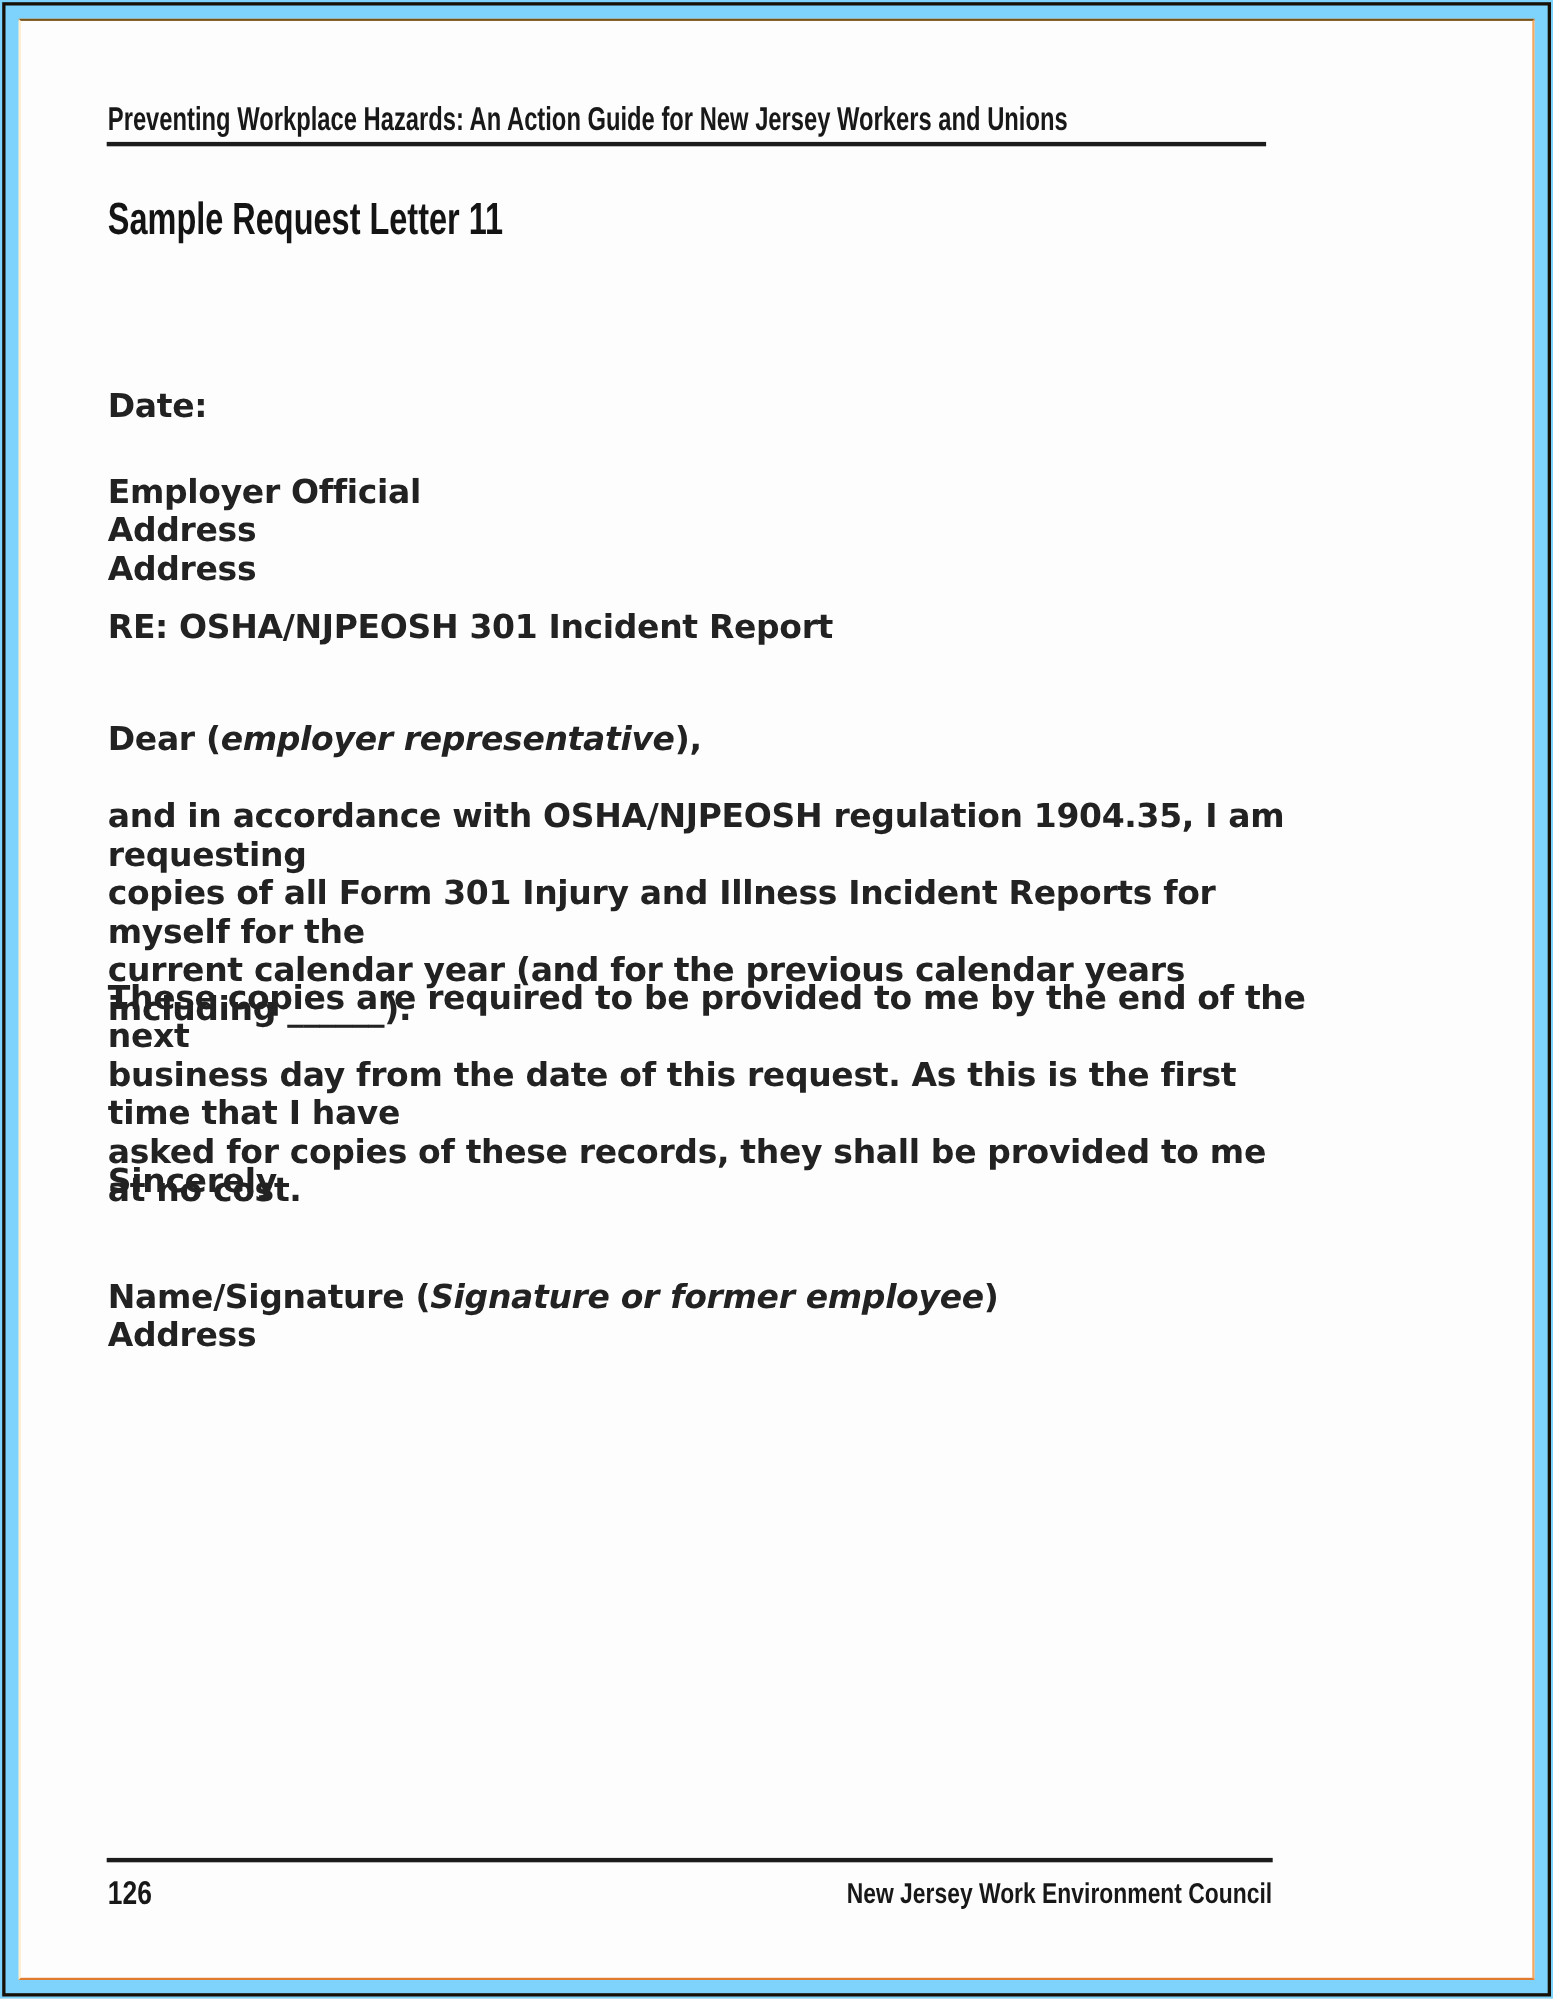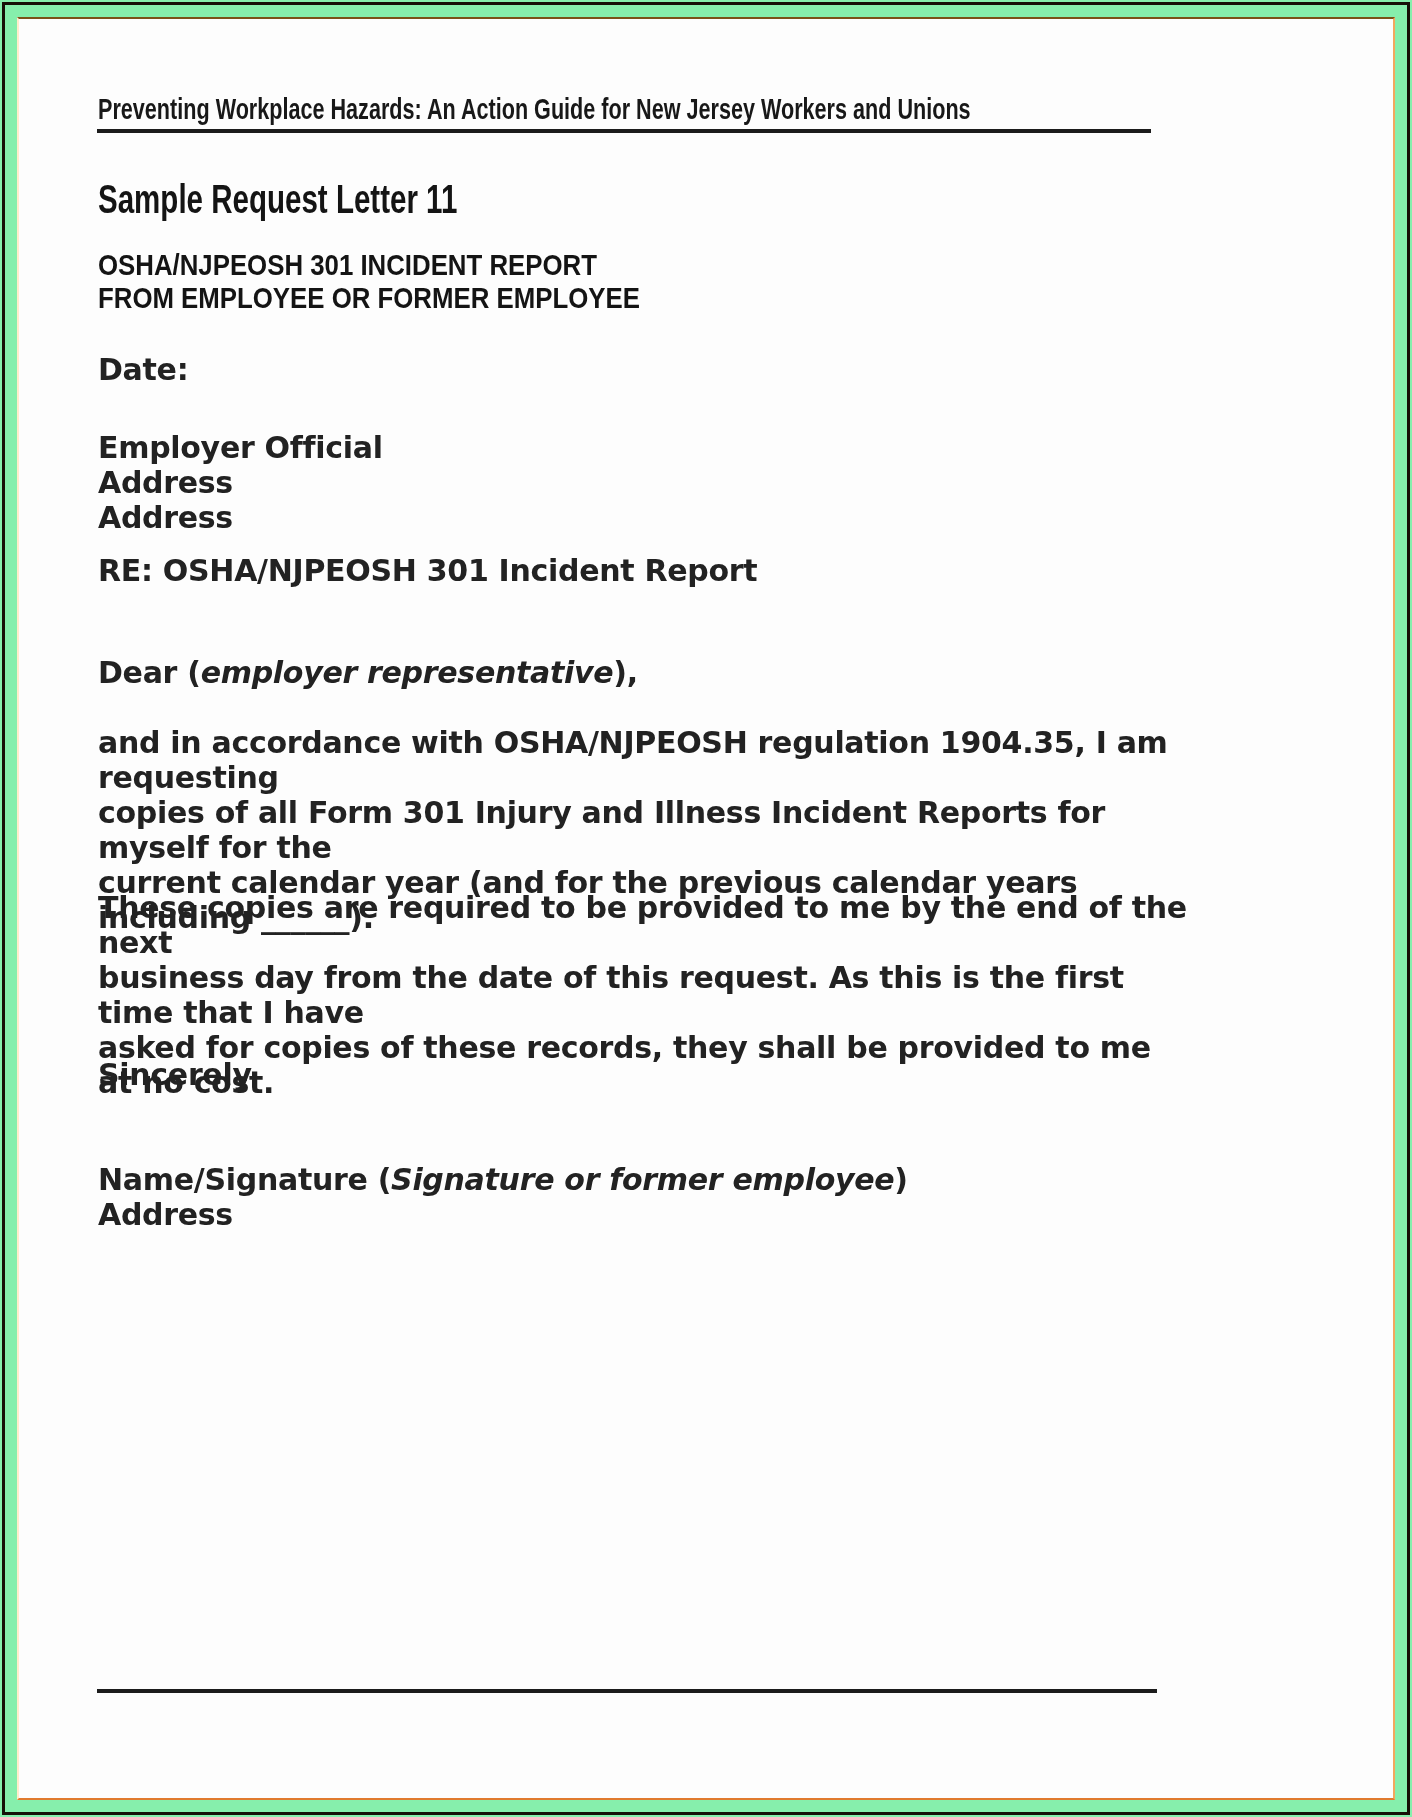--- a/index.html
+++ b/index.html
@@ -1,18 +1,18 @@
 <!DOCTYPE html>
 <html><head>
 <meta charset="utf-8">
 <style>
   html,body { margin:0; padding:0; background:#e8e8e8; }
   .canvas {
     position:relative; width:1412px; height:1817px;
-    background:#86efac; overflow:hidden;
+    background:#7dd3fc; overflow:hidden;
     font-family:"DejaVu Sans", sans-serif;
   }
   .pinstripe {
     position:absolute; inset:2px;
     border:3px solid #171007;
     pointer-events:none;
   }
   .page {
     position:absolute; inset:17px;
     background:#fdfdfd;
@@ -94,26 +94,20 @@
     <div class="blk book-header">
       <span class="cx cx72">Preventing Workplace Hazards: An Action Guide for New Jersey Workers and Unions</span>
     </div>
 
     <div class="blk header-rule"></div>
 
     <div class="blk letter-title">
       <span class="cx cx72">Sample Request Letter 11</span>
     </div>
 
-    <div class="blk letter-subject">
-      <span class="cx cx86">
-        <div>OSHA/NJPEOSH 301 INCIDENT REPORT</div>
-        <div>FROM EMPLOYEE OR FORMER EMPLOYEE</div>
-      </span>
-    </div>
 
     <div class="blk body-text date-line">Date:</div>
 
     <div class="blk body-text recipient">
       <div>Employer Official</div>
       <div>Address</div>
       <div>Address</div>
     </div>
 
     <div class="blk body-text re-line">RE: OSHA/NJPEOSH 301 Incident Report</div>
@@ -134,15 +128,23 @@
 
     <div class="blk body-text closing">Sincerely</div>
 
     <div class="blk body-text signature">
       <div><span>Name/Signature (</span><em>Signature or former employee</em><span>)</span></div>
       <div>Address</div>
     </div>
 
     <div class="blk footer-rule"></div>
 
+    <div class="blk footer-row">
+      <span class="page-number">
+        <span class="cx cx80">126</span>
+      </span>
+      <span class="footer-org">
+        <span class="cx cx80 cxR">New Jersey Work Environment Council</span>
+      </span>
+    </div>
 
   </div>
 </div>
 
 </body></html>

